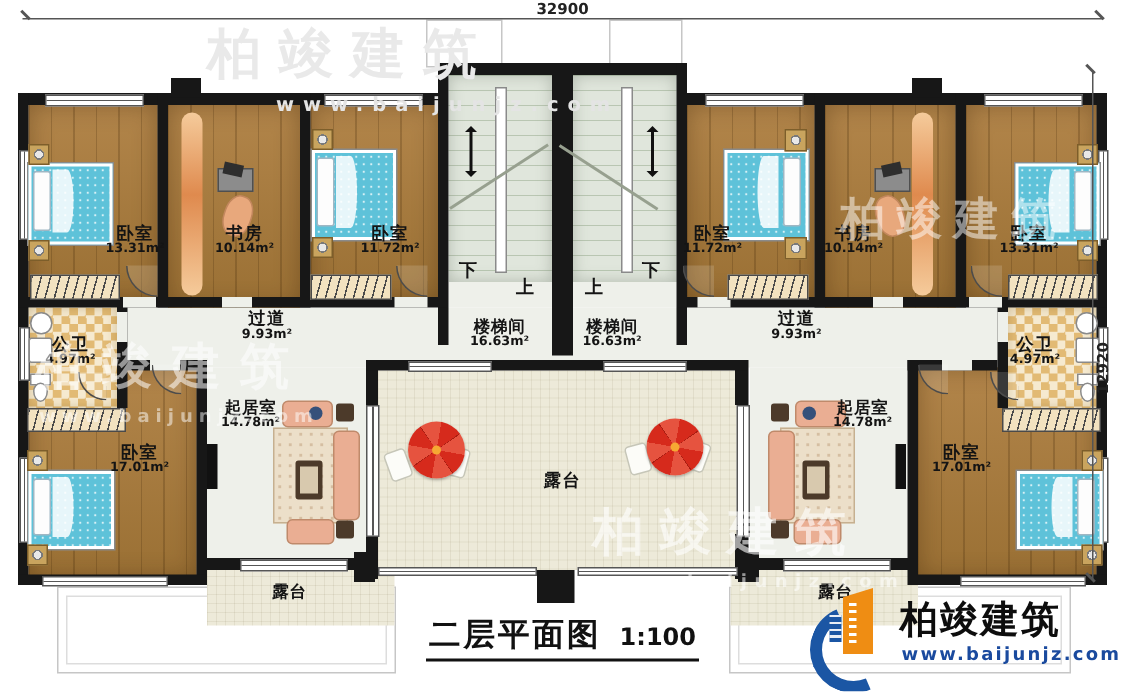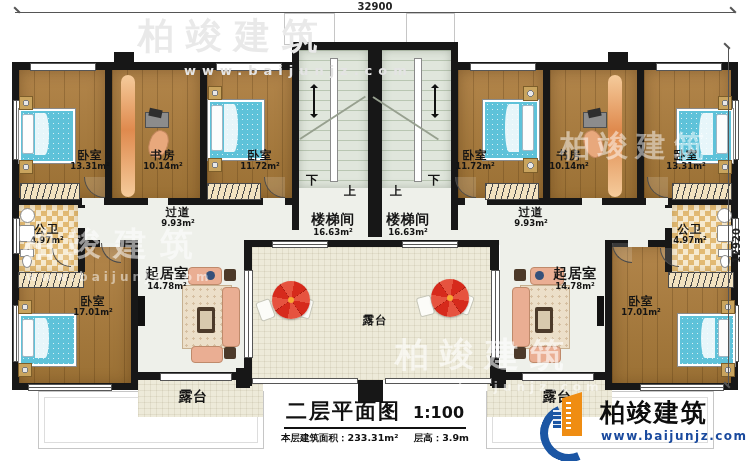--- a/index.html
+++ b/index.html
@@ -62,29 +62,29 @@
     background:repeating-conic-gradient(from 10deg,#d62a1c 0 44deg,#a91d12 44deg 46deg,#e6533f 46deg 90deg)}
   .umbc{position:absolute;background:#f6a833;border-radius:50%;z-index:9}
   .chair{position:absolute;background:#fcfcf8;border:1px solid #c6c6b8;border-radius:3px;z-index:7}
   .basin{position:absolute;background:#fff;border:1px solid #8a8a8a;border-radius:50%;z-index:8}
   .washer{position:absolute;background:#fff;border:1px solid #8a8a8a;border-radius:2px;z-index:8}
   .tank{position:absolute;background:#fff;border:1px solid #8a8a8a;z-index:8}
   .bowl{position:absolute;background:#fff;border:1px solid #8a8a8a;border-radius:50% 50% 50% 50%/45% 45% 55% 55%;z-index:8}
   
   .label{position:absolute;text-align:center;color:#141414;font-weight:700;line-height:1.12;z-index:40}
   .rname{font-size:11.5px;letter-spacing:1px}
-  .rname-s{font-size:14px;letter-spacing:.5px}
+  .rname-s{font-size:11px;letter-spacing:.5px}
   .rarea{font-size:8.5px;letter-spacing:0}
   .ud{position:absolute;font-size:12px;font-weight:700;color:#141414;z-index:40}
   .dimline{position:absolute;background:#555;z-index:30}
   .dimtext{position:absolute;font-size:10px;font-weight:600;color:#222;background:#fff;z-index:31;text-align:center}
   .wm{position:absolute;pointer-events:none;z-index:50;white-space:nowrap}
   .wm-name{font-weight:900}
   .wm-url{font-weight:700}
-  #titleblock{position:absolute;left:278px;top:397px;width:194px;text-align:center;z-index:60}
+  #titleblock{position:absolute;left:278px;top:409px;width:194px;text-align:center;z-index:60}
   #title-row{display:inline-block;border-bottom:2px solid #111;padding:0 2px 2px;white-space:nowrap}
   #title-main{font-size:21px;font-weight:700;letter-spacing:2px;color:#111}
   #title-scale{font-size:16px;font-weight:600;color:#111;margin-left:7px}
   #subtitle{margin-top:3px;font-size:9.5px;font-weight:700;color:#111;white-space:nowrap}
   #logo{position:absolute;left:538px;top:390px;width:212px;height:68px;z-index:70}
   #logo-name{position:absolute;left:62px;top:6px;font-size:25px;font-weight:900;color:#0d0d0d;letter-spacing:2px;white-space:nowrap}
   #logo-url{position:absolute;left:63px;top:39px;font-size:12px;font-weight:800;color:#1a4a9e;letter-spacing:1.5px;white-space:nowrap}
   .swoosh{position:absolute;left:2px;top:14px;width:42px;height:42px;border-radius:50%;
     border:8px solid #1b56a4;border-top-color:rgba(0,0,0,0);border-right-color:rgba(0,0,0,0);
     transform:rotate(22deg)}
@@ -197,24 +197,20 @@
     <div class="wm-url" style="font-size:12px;letter-spacing:5px;color:rgba(255,255,255,.55);margin:2px 0 0 6px">www.baijunjz.com</div>
   </div>
   <div class="wm" style="left:560px;top:126px">
     <div class="wm-name" style="font-size:30px;letter-spacing:8px;color:rgba(255,255,255,.5)">柏竣建筑</div>
   </div>
 
   <div id="titleblock">
     <div id="title-row">
       <span id="title-main">二层平面图</span>
       <span id="title-scale">1:100</span>
-    </div>
-    <div id="subtitle">
-      <span>本层建筑面积：</span><span>233.31m²</span>
-      <span style="margin-left:12px">层高：</span><span>3.9m</span>
     </div>
   </div>
 
   <div id="logo">
     <div class="swoosh"></div>
     <div class="tower"></div>
     <div class="tower-win"></div>
     <div class="mini"></div>
     <div id="logo-name">柏竣建筑</div>
     <div id="logo-url">www.baijunjz.com</div>

